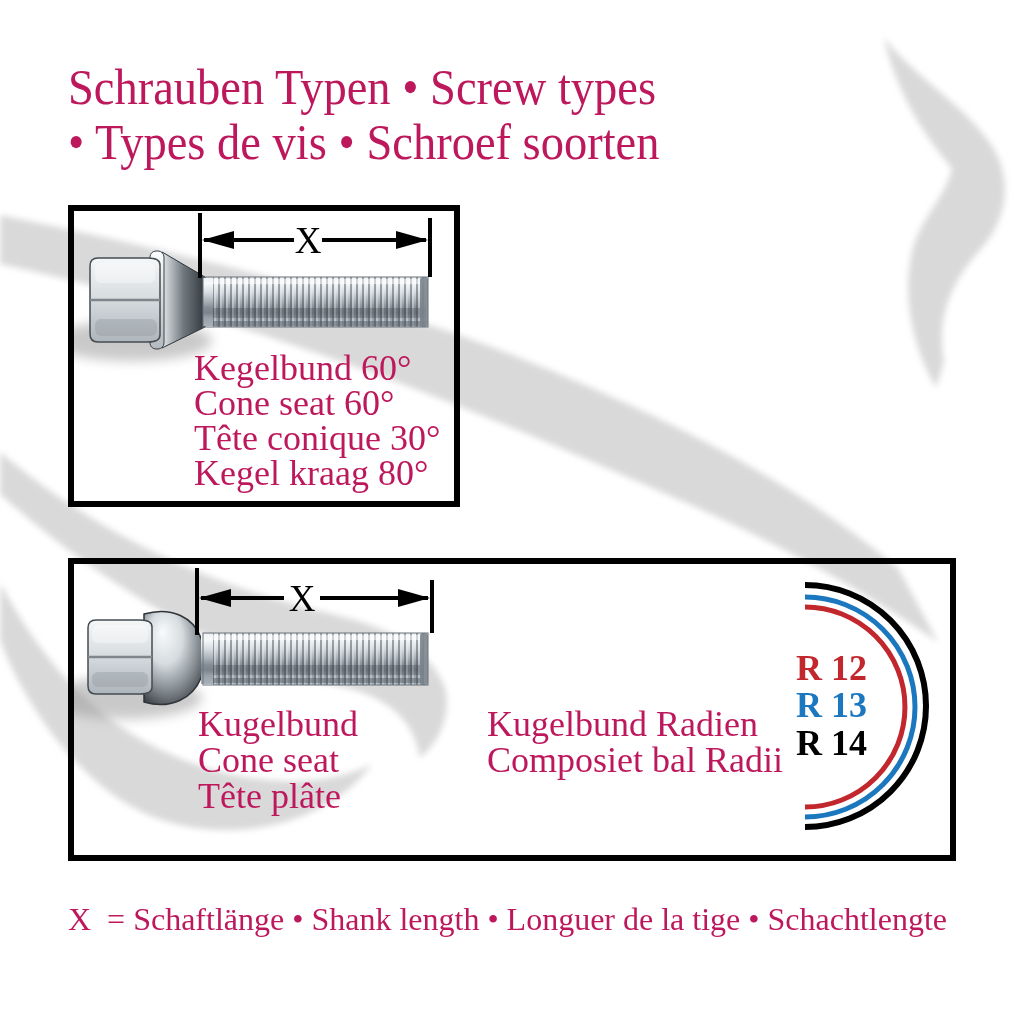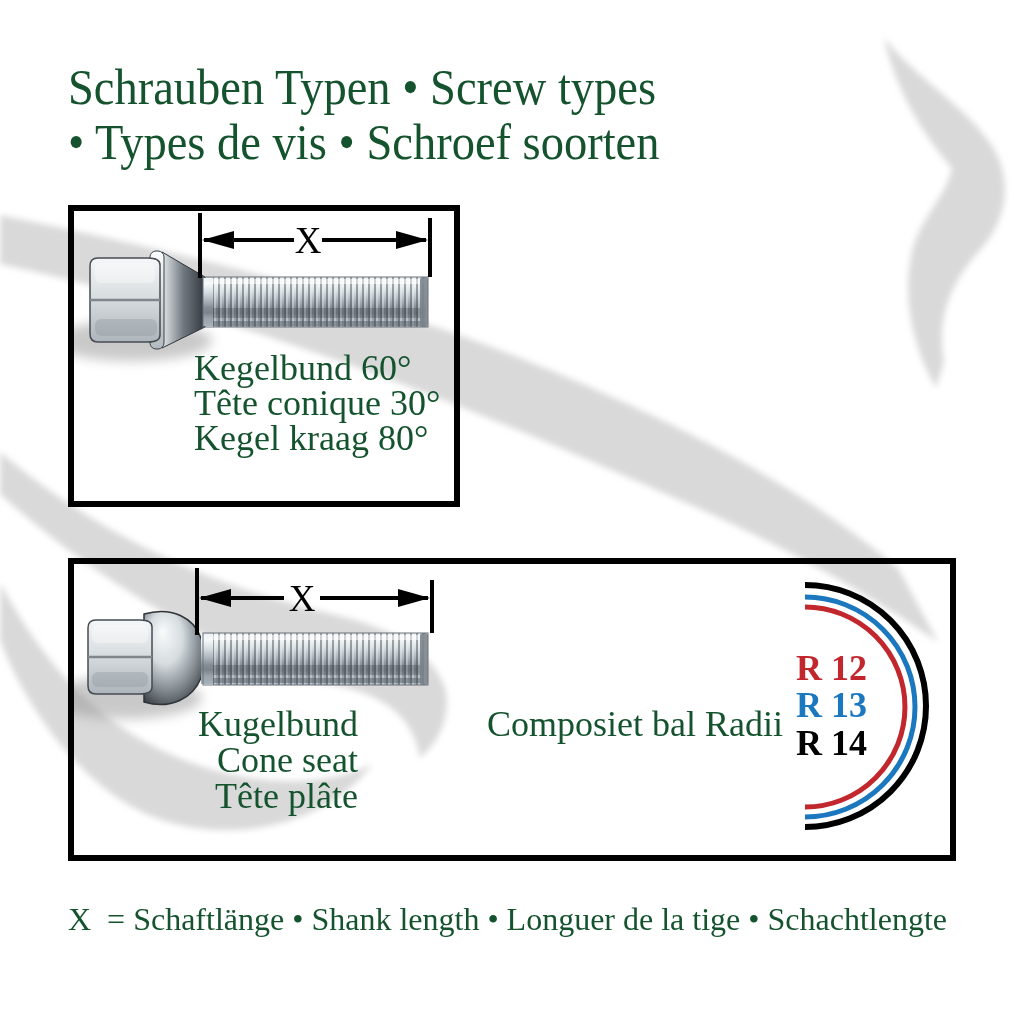--- a/index.html
+++ b/index.html
@@ -1,27 +1,27 @@
 <!DOCTYPE html>
 <html><head>
 <meta charset="utf-8">
 <style>
   html,body{margin:0;padding:0;background:#fff;}
   .page{position:relative;width:1024px;height:1024px;background:#fff;overflow:hidden;
-        font-family:"Liberation Serif",serif;color:#14532d;}
+        font-family:"Liberation Serif",serif;color:#be185d;}
   .watermark{position:absolute;left:0;top:0;width:1024px;height:1024px;pointer-events:none;}
   .title{position:absolute;left:68px;top:60px;font-size:50px;line-height:55px;
          white-space:nowrap;transform:scaleX(.93);transform-origin:left top;}
   .box{position:absolute;border:6px solid #000;box-sizing:border-box;background:transparent;}
   #box1{left:68px;top:205px;width:392px;height:302px;}
   #box2{left:68px;top:558px;width:888px;height:303px;}
   .boltsvg{position:absolute;left:0;top:0;}
   .labels{position:absolute;font-size:36px;line-height:35px;white-space:nowrap;}
   #labels1{left:120px;top:140px;}
-  #labels2a{left:124px;top:142px;line-height:36px;text-align:right;}
+  #labels2a{left:124px;top:142px;line-height:36px;}
   #labels2b{left:413px;top:142px;line-height:36px;}
   .footnote{position:absolute;left:68px;top:901px;font-size:32px;white-space:pre;}
   svg text{font-family:"Liberation Serif",serif;}
 </style>
 </head>
 <body>
 
 <div class="page">
 
   <svg class="watermark" viewBox="0 0 1024 1024" aria-hidden="true">
@@ -112,20 +112,21 @@
         <line x1="130" y1="29" x2="220" y2="29"></line>
         <line x1="248" y1="29" x2="352" y2="29"></line>
         <polygon points="128,29 160,20 160,38" stroke="none" fill="#000"></polygon>
         <polygon points="354,29 322,20 322,38" stroke="none" fill="#000"></polygon>
       </g>
       <text x="234" y="42" font-size="37" text-anchor="middle" stroke="none" fill="#000">X</text>
     </svg>
 
     <div class="labels" id="labels1">
       <div>Kegelbund 60°</div>
+      <div>Cone seat 60°</div>
       <div>Tête conique 30°</div>
       <div>Kegel kraag 80°</div>
     </div>
   </div>
 
   <div class="box" id="box2">
     <svg class="boltsvg" width="876" height="291" viewBox="0 0 876 291">
       <defs>
         <linearGradient id="head2" x1="0" y1="0" x2="0" y2="1">
           <stop offset="0" stop-color="#f5f7f8"></stop>
@@ -196,18 +197,19 @@
       <text x="722" y="153" font-size="36" font-weight="bold" fill="#1b78bf">R 13</text>
       <text x="722" y="191" font-size="36" font-weight="bold" fill="#000000">R 14</text>
     </svg>
 
     <div class="labels" id="labels2a">
       <div>Kugelbund</div>
       <div>Cone seat</div>
       <div>Tête plâte</div>
     </div>
     <div class="labels" id="labels2b">
+      <div>Kugelbund Radien</div>
       <div>Composiet bal Radii</div>
     </div>
   </div>
 
   <div class="footnote">X  = Schaftlänge • Shank length • Longuer de la tige • Schachtlengte</div>
 </div>
 
 </body></html>

